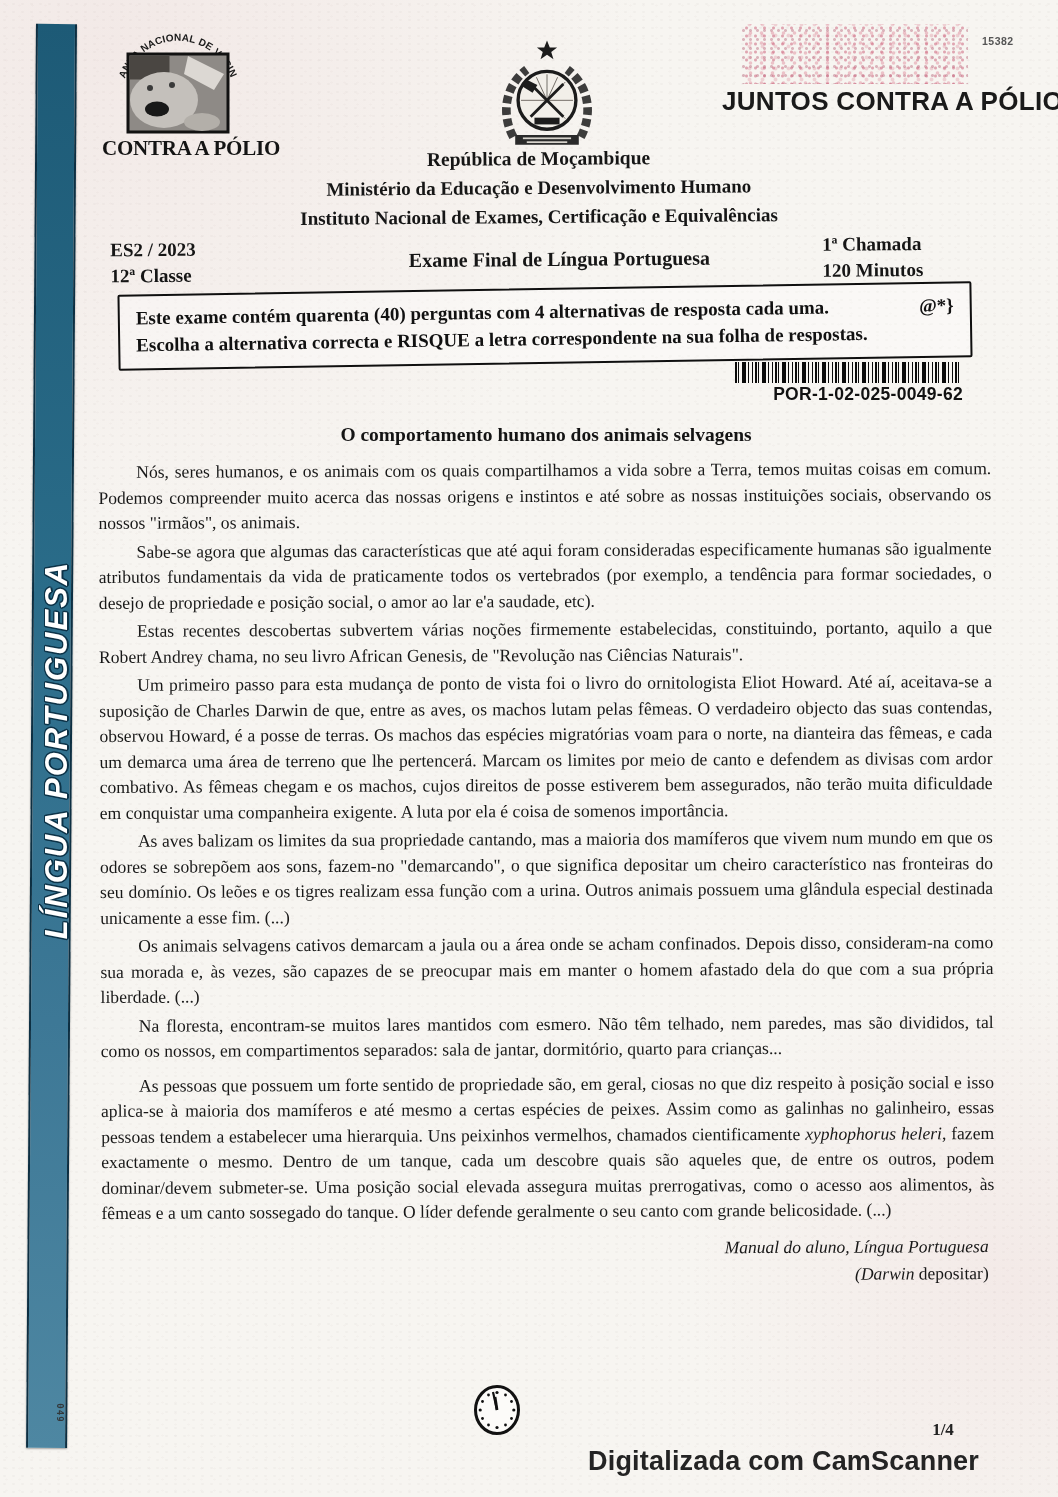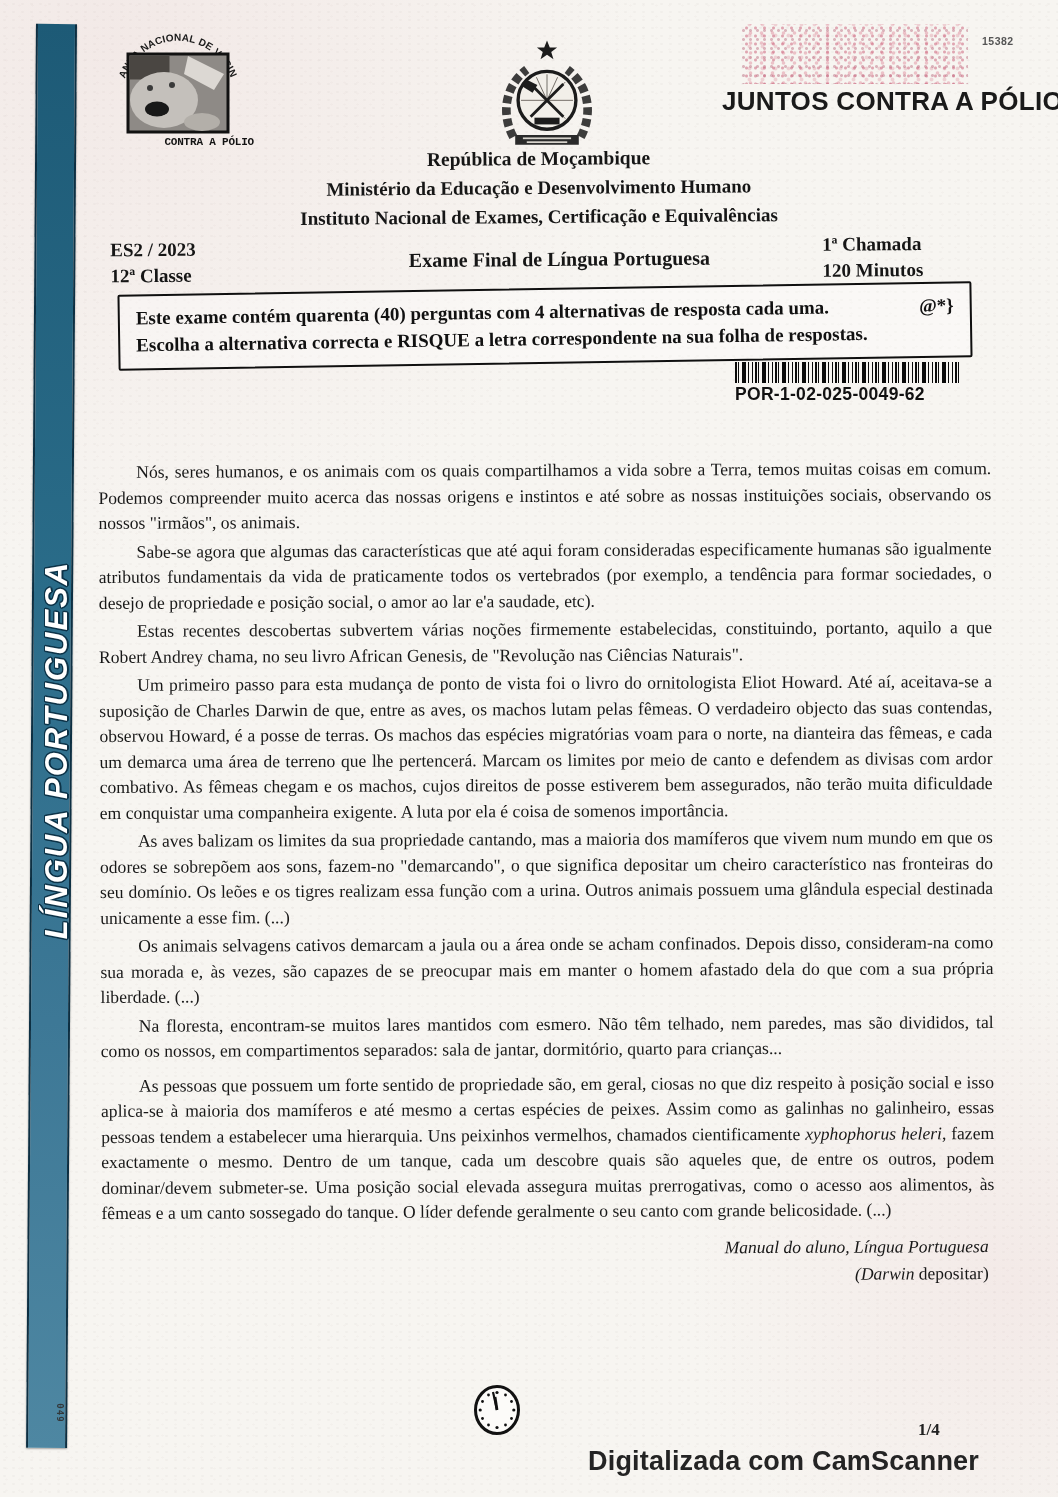--- a/index.html
+++ b/index.html
@@ -44,21 +44,21 @@
     position:absolute; top:2px; left:982px;
     font-family:"Liberation Sans", sans-serif; font-size:10.5px; font-weight:bold;
     color:#555; letter-spacing:.5px;margin-top:33px;
   }
 
   
   .polio-badge { position:absolute; left:102px; top:14px; width:152px; height:150px; }
   .polio-badge svg { display:block; }
   .badge-caption {
     position:absolute; left:0; top:122px; width:152px; text-align:right;
-    font-family:Liberation Mono, monospace; font-weight:900; font-size:11px;
+    font-family:Liberation Serif, serif; font-weight:900; font-size:21px;
     color:#141414; letter-spacing:-0.2px; white-space:nowrap;
   }
 
   
   .emblem { position:absolute; left:494px; top:40px; width:106px; height:112px; }
 
   
   .stamp-block {
     position:absolute; left:742px; top:24px; width:226px; height:60px; opacity:.85;
     background-image:
@@ -90,21 +90,21 @@
   .instr-box {
     position:absolute; left:118px; top:288px; width:854px;
     border:2.5px solid #0f0f0f; border-radius:2px; background:rgba(255,255,255,.35);
     padding:8px 16px 10px 16px; transform:rotate(-0.9deg);
     font-weight:bold; font-size:19px; color:#111; line-height:27px;
   }
   .instr-line1 { display:flex; }
   .instr-mark { margin-left:auto; padding-left:12px; }
 
   
-  .barcode-wrap { position:absolute; left:735px; top:362px; width:228px; text-align:left; }
+  .barcode-wrap { position:absolute; left:735px; top:362px; width:228px; text-align:right; }
   .bars {
     height:21px; width:226px;
     background:repeating-linear-gradient(90deg,
       #0a0a0a 0 2px, #f7f5f1 2px 3px, #0a0a0a 3px 4px, #f7f5f1 4px 7px,
       #0a0a0a 7px 11px, #f7f5f1 11px 13px, #0a0a0a 13px 14px, #f7f5f1 14px 17px,
       #0a0a0a 17px 18px, #f7f5f1 18px 20px);
   }
   .barcode-text { font-weight:bold; font-size:17.5px; color:#111; letter-spacing:.3px; margin-top:1px; font-family:"Liberation Sans", sans-serif; }
 
   
@@ -118,21 +118,21 @@
   }
   .body-group p { text-indent:38px; margin-bottom:3px; }
   .body-group p.gap { margin-top:9px; }
   .it { font-style:italic; }
 
   .attribution { margin-top:10px; text-align:right; padding-right:6px; font-size:17.5px; line-height:27px; }
   .attribution .src1 { font-style:italic; }
 
   
   .clock { position:absolute; left:472px; top:1383px; }
-  .page-number { position:absolute; left:918px; top:1420px; width:50px; font-weight:bold; font-size:17px; color:#222; text-align:left; }
+  .page-number { position:absolute; left:918px; top:1420px; width:50px; font-weight:bold; font-size:17px; color:#222; text-align:center; }
   .camscanner {
     position:absolute; left:588px; top:1446px; width:462px;
     font-family:"Liberation Sans", sans-serif; font-weight:700; font-size:27px;
     color:#242424; letter-spacing:.2px; white-space:nowrap;
   }
 </style>
 </head>
 <body>
 
 <div class="page">
@@ -215,20 +215,21 @@
       <span class="instr-mark">@*}</span>
     </div>
     <div>Escolha a alternativa correcta e RISQUE a letra correspondente na sua folha de respostas.</div>
   </div>
 
   <div class="barcode-wrap">
     <div class="bars"></div>
     <div class="barcode-text">POR-1-02-025-0049-62</div>
   </div>
 
+  <div class="reading-title">O comportamento humano dos animais selvagens</div>
 
   <div class="body-group">
     <p>Nós, seres humanos, e os animais com os quais compartilhamos a vida sobre a Terra, temos muitas coisas em comum. Podemos compreender muito acerca das nossas origens e instintos e até sobre as nossas instituições sociais, observando os nossos "irmãos", os animais.</p>
     <p>Sabe-se agora que algumas das características que até aqui foram consideradas especificamente humanas são igualmente atributos fundamentais da vida de praticamente todos os vertebrados (por exemplo, a tendência para formar sociedades, o desejo de propriedade e posição social, o amor ao lar e'a saudade, etc).</p>
     <p>Estas recentes descobertas subvertem várias noções firmemente estabelecidas, constituindo, portanto, aquilo a que Robert Andrey chama, no seu livro African Genesis, de "Revolução nas Ciências Naturais".</p>
     <p>Um primeiro passo para esta mudança de ponto de vista foi o livro do ornitologista Eliot Howard. Até aí, aceitava-se a suposição de Charles Darwin de que, entre as aves, os machos lutam pelas fêmeas. O verdadeiro objecto das suas contendas, observou Howard, é a posse de terras. Os machos das espécies migratórias voam para o norte, na dianteira das fêmeas, e cada um demarca uma área de terreno que lhe pertencerá. Marcam os limites por meio de canto e defendem as divisas com ardor combativo. As fêmeas chegam e os machos, cujos direitos de posse estiverem bem assegurados, não terão muita dificuldade em conquistar uma companheira exigente. A luta por ela é coisa de somenos importância.</p>
     <p>As aves balizam os limites da sua propriedade cantando, mas a maioria dos mamíferos que vivem num mundo em que os odores se sobrepõem aos sons, fazem-no "demarcando", o que significa depositar um cheiro característico nas fronteiras do seu domínio. Os leões e os tigres realizam essa função com a urina. Outros animais possuem uma glândula especial destinada unicamente a esse fim. (...)</p>
     <p>Os animais selvagens cativos demarcam a jaula ou a área onde se acham confinados. Depois disso, consideram-na como sua morada e, às vezes, são capazes de se preocupar mais em manter o homem afastado dela do que com a sua própria liberdade. (...)</p>
     <p>Na floresta, encontram-se muitos lares mantidos com esmero. Não têm telhado, nem paredes, mas são divididos, tal como os nossos, em compartimentos separados: sala de jantar, dormitório, quarto para crianças...</p>
     <p class="gap"><span>As pessoas que possuem um forte sentido de propriedade são, em geral, ciosas no que diz respeito à posição social e isso aplica-se à maioria dos mamíferos e até mesmo a certas espécies de peixes. Assim como as galinhas no galinheiro, essas pessoas tendem a estabelecer uma hierarquia. Uns peixinhos vermelhos, chamados cientificamente </span><span class="it">xyphophorus heleri</span><span>, fazem exactamente o mesmo. Dentro de um tanque, cada um descobre quais são aqueles que, de entre os outros, podem dominar/devem submeter-se. Uma posição social elevada assegura muitas prerrogativas, como o acesso aos alimentos, às fêmeas e a um canto sossegado do tanque. O líder defende geralmente o seu canto com grande belicosidade. (...)</span></p>

